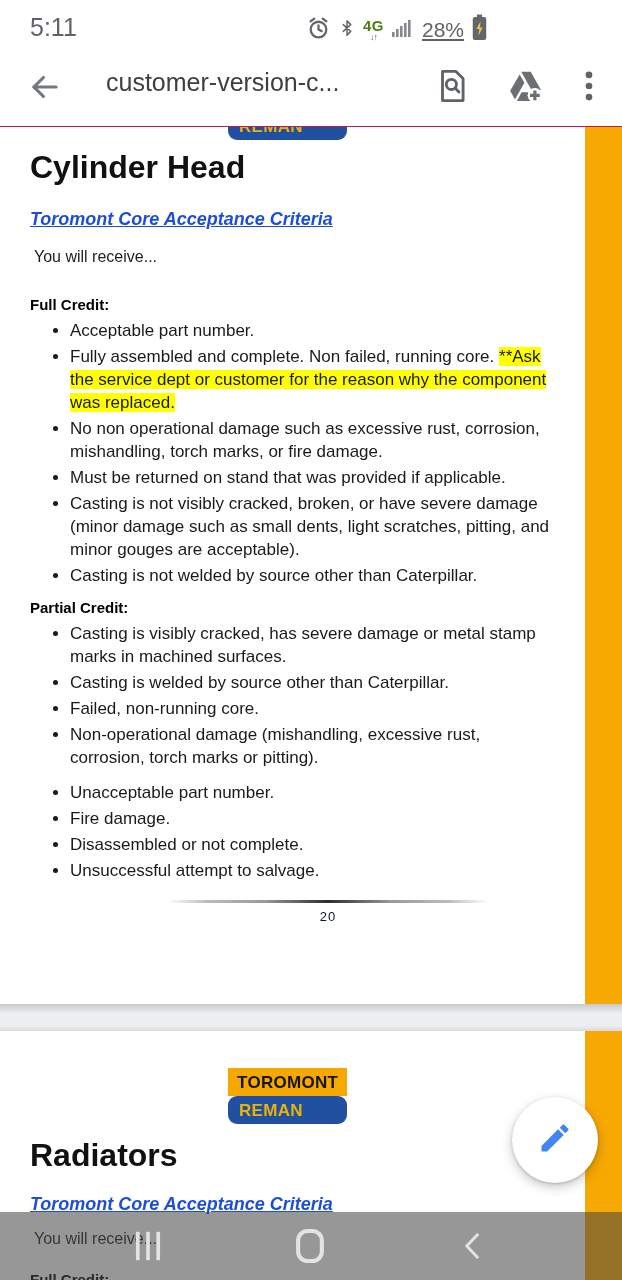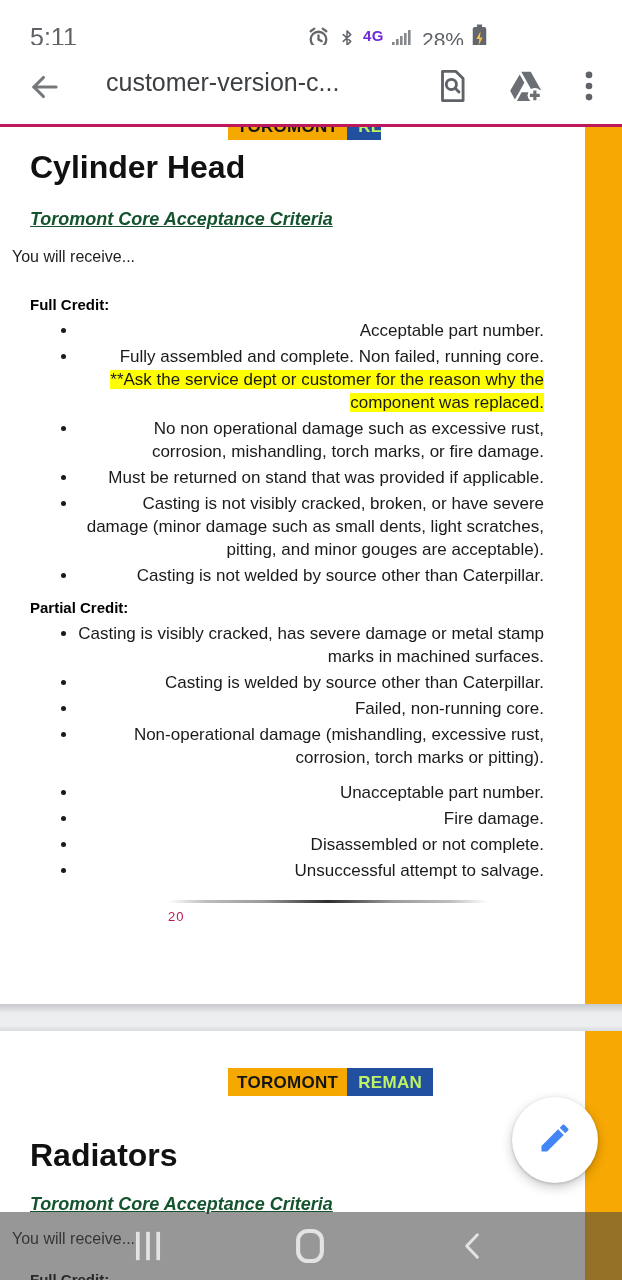--- a/index.html
+++ b/index.html
@@ -1,66 +1,66 @@
 <!DOCTYPE html>
 <html><head>
 <meta charset="utf-8">
 <style>
   * { margin:0; padding:0; box-sizing:border-box; }
   html,body { width:622px; height:1280px; overflow:hidden; background:#fff;
     font-family:"Liberation Sans", sans-serif; }
 
   
-  .status-bar { position:absolute; top:16px; left:0; width:500px; height:45px; background:#fff; z-index:30; }
+  .status-bar { position:absolute; top:6px; left:0; width:500px; height:45px; background:#fff; z-index:30; }
   .time { position:absolute; left:30px; top:7px; font-size:25px; color:#5f6368; }
   .status-icons { position:absolute; right:12px; top:8px; display:flex; align-items:center; gap:7px; color:#63676b; }
   .pct { font-size:21px; color:#5f6368;text-decoration:underline; }
   .net-wrap { display:flex; flex-direction:column; align-items:center; line-height:1; }
-  .net-label { font-size:15px; font-weight:700; color:#6d28d9; letter-spacing:0.5px; }
+  .net-label { font-size:15px; font-weight:700; color:#4d7c0f; letter-spacing:0.5px; }
   .net-arrows { font-size:9px; color:#63676b; letter-spacing:-1px; }
 
   
   .toolbar { position:absolute; top:45px; left:0; width:622px; height:82px; background:#fff;
-    border-bottom:3px solid #be185d; z-index:30; }
+    border-bottom:1px solid #be185d; z-index:30; }
   .back-btn { position:absolute; left:26px; top:23px; width:38px; height:38px; cursor:pointer; }
   .doc-title { position:absolute; left:106px; top:23px; width:300px; font-size:25px; color:#3c4043;
     white-space:nowrap; overflow:hidden; }
   .tb-icon { position:absolute; top:22px; width:38px; height:38px; cursor:pointer; color:#5f6368; }
   .tb-search { left:433px; }
   .tb-drive  { left:507px; }
   .tb-more   { left:570px; }
 
   
   .page { position:absolute; left:0; width:622px; background:#fff; }
   .page1 { top:127px; height:877px; }
   .page2 { top:1031px; height:249px; }
   .stripe { position:absolute; top:0; bottom:0; left:585px; width:37px; background:#F7A802; }
 
-  .brand-logo { display:inline-flex; font-weight:700; font-size:17px; line-height:1; }
+  .brand-logo { display:inline-flex; font-weight:700; font-size:17px; line-height:1;flex-direction:column; }
   .brand-left  { background:#F5A800; color:#151515; padding:6px 9px 5px; letter-spacing:0.3px; }
-  .brand-right { background:#2150A0; color:#bef264; padding:6px 11px 5px; letter-spacing:0.3px; }
+  .brand-right { background:#2150A0; color:#eab308; padding:6px 11px 5px; letter-spacing:0.3px;border-radius:9px; }
   .logo-clip { position:absolute; top:0; left:228px; width:153px; height:13px; overflow:hidden; }
   .logo-clip .brand-logo { position:absolute; bottom:0; left:0; }
   .logo2 { position:absolute; top:37px; left:228px; }
 
   .h1 { position:absolute; left:30px; font-size:32px; font-weight:700; color:#111;text-align:center; }
   .crit-link { position:absolute; left:30px; font-size:18px; font-style:italic; font-weight:600;
-    color:#14532d; text-decoration:underline; cursor:pointer; }
-  .intro { position:absolute; left:12px; font-size:16px; color:#1d1d1d; }
+    color:#1d4ed8; text-decoration:underline; cursor:pointer; }
+  .intro { position:absolute; left:34px; font-size:16px; color:#1d1d1d; }
 
   .content { position:absolute; top:169px; left:30px; width:522px; color:#1a1a1a; }
   .sec-title { font-size:15px; font-weight:700; color:#000; margin:10px 0 6px; }
   .sec-title.red { color:#C00000; }
   .content ul { margin:0 0 12px; padding-left:40px; list-style:disc; }
-  .content li { font-size:17px; line-height:23px; margin:3px 8px;text-align:right; }
+  .content li { font-size:17px; line-height:23px; margin:3px 0; }
   .hl { background:#FFFF00; }
 
   .rule { height:3px; width:320px; margin:18px 0 6px 138px;
     background:linear-gradient(to right, rgba(0,0,0,0), #bdbdbd 12%, #9a9a9a 30%, #2d2d2d 50%, #9a9a9a 70%, #bdbdbd 88%, rgba(0,0,0,0)); }
-  .page-num { width:320px; margin-left:138px; font-size:13px; color:#be185d; letter-spacing:1px; }
+  .page-num { width:320px; margin-left:138px; text-align:center; font-size:13px; color:#0f172a; letter-spacing:1px; }
 
   .page-gap { position:absolute; top:1004px; left:0; width:622px; height:27px;
     background:linear-gradient(#c7c9cc, #eceef0 35%, #eceef0 80%, #d9dbde); z-index:5; }
 
   
   .h1-2 { top:106px; }
   .link-2 { top:163px; }
   .intro-2 { top:199px; }
   .sec-2 { position:absolute; top:240px; left:30px; font-size:15px; font-weight:700; color:#000; }
 

